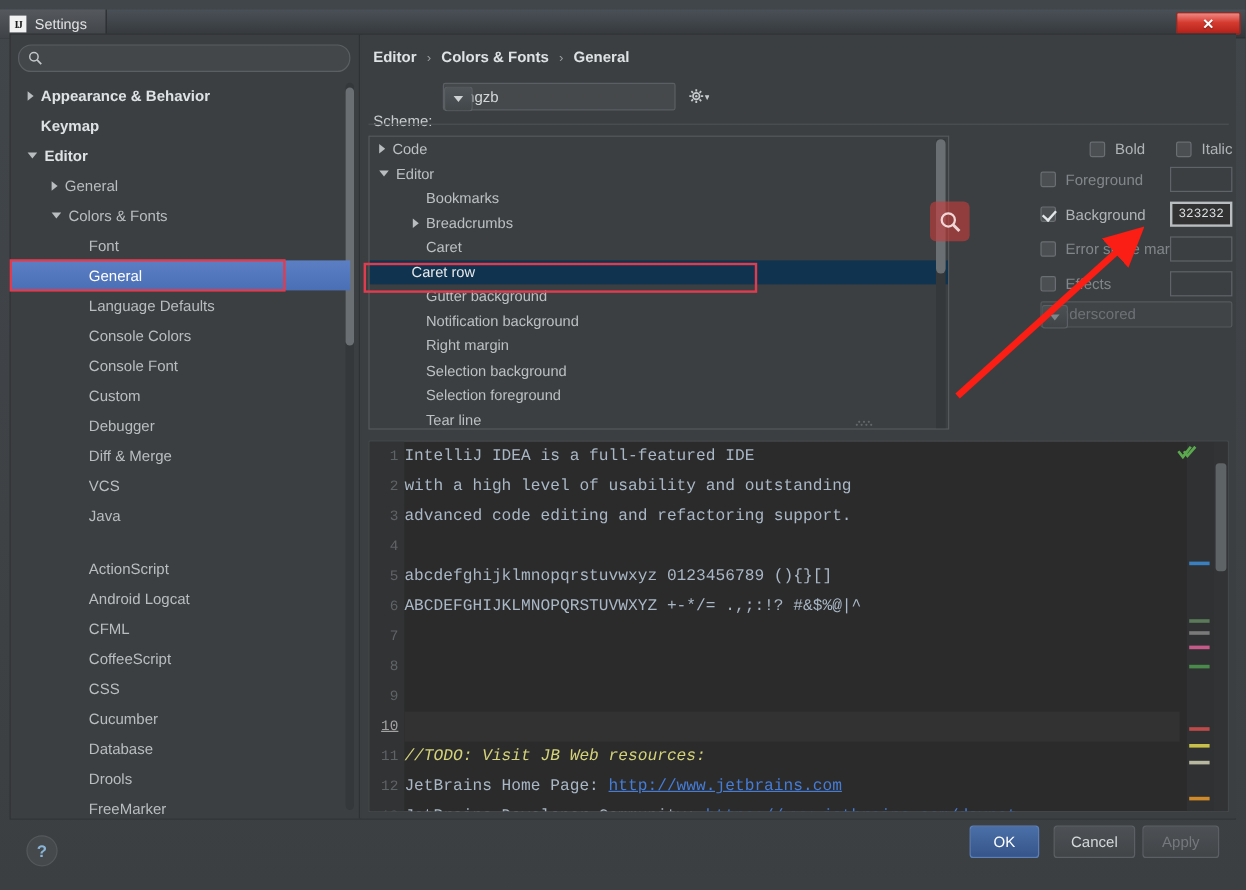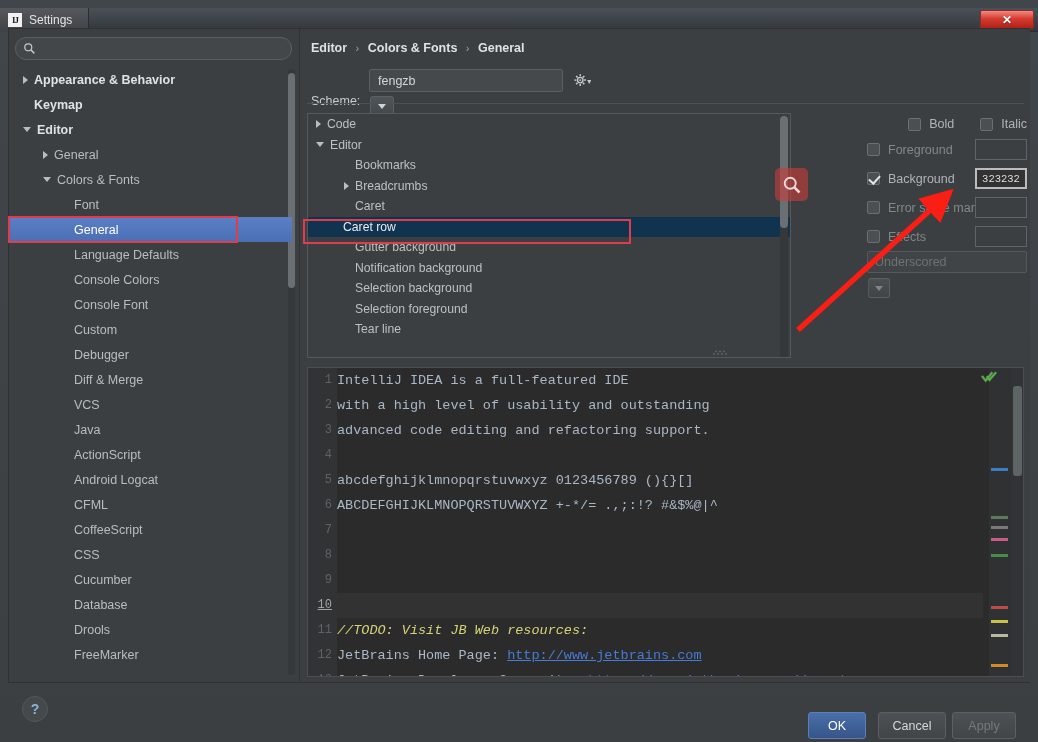--- a/index.html
+++ b/index.html
@@ -168,21 +168,21 @@
 
   
   .footer { position:absolute; left:0; top:686px; width:1038px; height:56px; }
   .help-btn {
     position:absolute; left:22px; top:10px; width:26px; height:26px; border-radius:50%;
     background:#45494b; border:1px solid #54585b;
     display:flex; align-items:center; justify-content:center;
     color:#8ab4d8; font-size:14px; font-weight:bold;
   }
   .btn {
-    position:absolute; top:26px; height:27px; border-radius:3px;
+    position:absolute; top:2px; height:27px; border-radius:3px;
     font-size:12.5px; display:flex; align-items:center; justify-content:center;
     border:1px solid #5b6064; background:linear-gradient(180deg,#4d5155 0%,#414548 100%); color:#d6d9db;
   }
   .btn.primary { background:linear-gradient(180deg,#4a6fa8 0%,#36558a 100%); border:1px solid #5a7fbb; color:#ffffff; }
   .btn.disabled { color:#75797d; }
 
   
   .anno-rect { position:absolute; border:2px solid #e03c50; pointer-events:none; }
   .anno-arrow { position:absolute; left:780px; top:180px; width:230px; height:160px; pointer-events:none; }
 </style>
@@ -268,21 +268,21 @@
             <span>Diff &amp; Merge</span>
           </div>
           <div class="t-row" style="padding-left: 54px;">
             <span class="arrow none"></span>
             <span>VCS</span>
           </div>
           <div class="t-row" style="padding-left: 54px;">
             <span class="arrow none"></span>
             <span>Java</span>
           </div>
-          <div class="t-row" style="padding-left: 54px;">
+          <div class="t-row" style="padding-left: 54px; margin-top: 19px;">
             <span class="arrow none"></span>
             <span>ActionScript</span>
           </div>
           <div class="t-row" style="padding-left: 54px;">
             <span class="arrow none"></span>
             <span>Android Logcat</span>
           </div>
           <div class="t-row" style="padding-left: 54px;">
             <span class="arrow none"></span>
             <span>CFML</span>
@@ -377,20 +377,24 @@
             <div class="st-row" style="padding-left: 36px;">
               <span class="arrow none"></span>
               <span>Gutter background</span>
             </div>
             <div class="st-row" style="padding-left: 36px;">
               <span class="arrow none"></span>
               <span>Notification background</span>
             </div>
             <div class="st-row" style="padding-left: 36px;">
               <span class="arrow none"></span>
+              <span>Right margin</span>
+            </div>
+            <div class="st-row" style="padding-left: 36px;">
+              <span class="arrow none"></span>
               <span>Selection background</span>
             </div>
             <div class="st-row" style="padding-left: 36px;">
               <span class="arrow none"></span>
               <span>Selection foreground</span>
             </div>
             <div class="st-row" style="padding-left: 36px;">
               <span class="arrow none"></span>
               <span>Tear line</span>
             </div>

